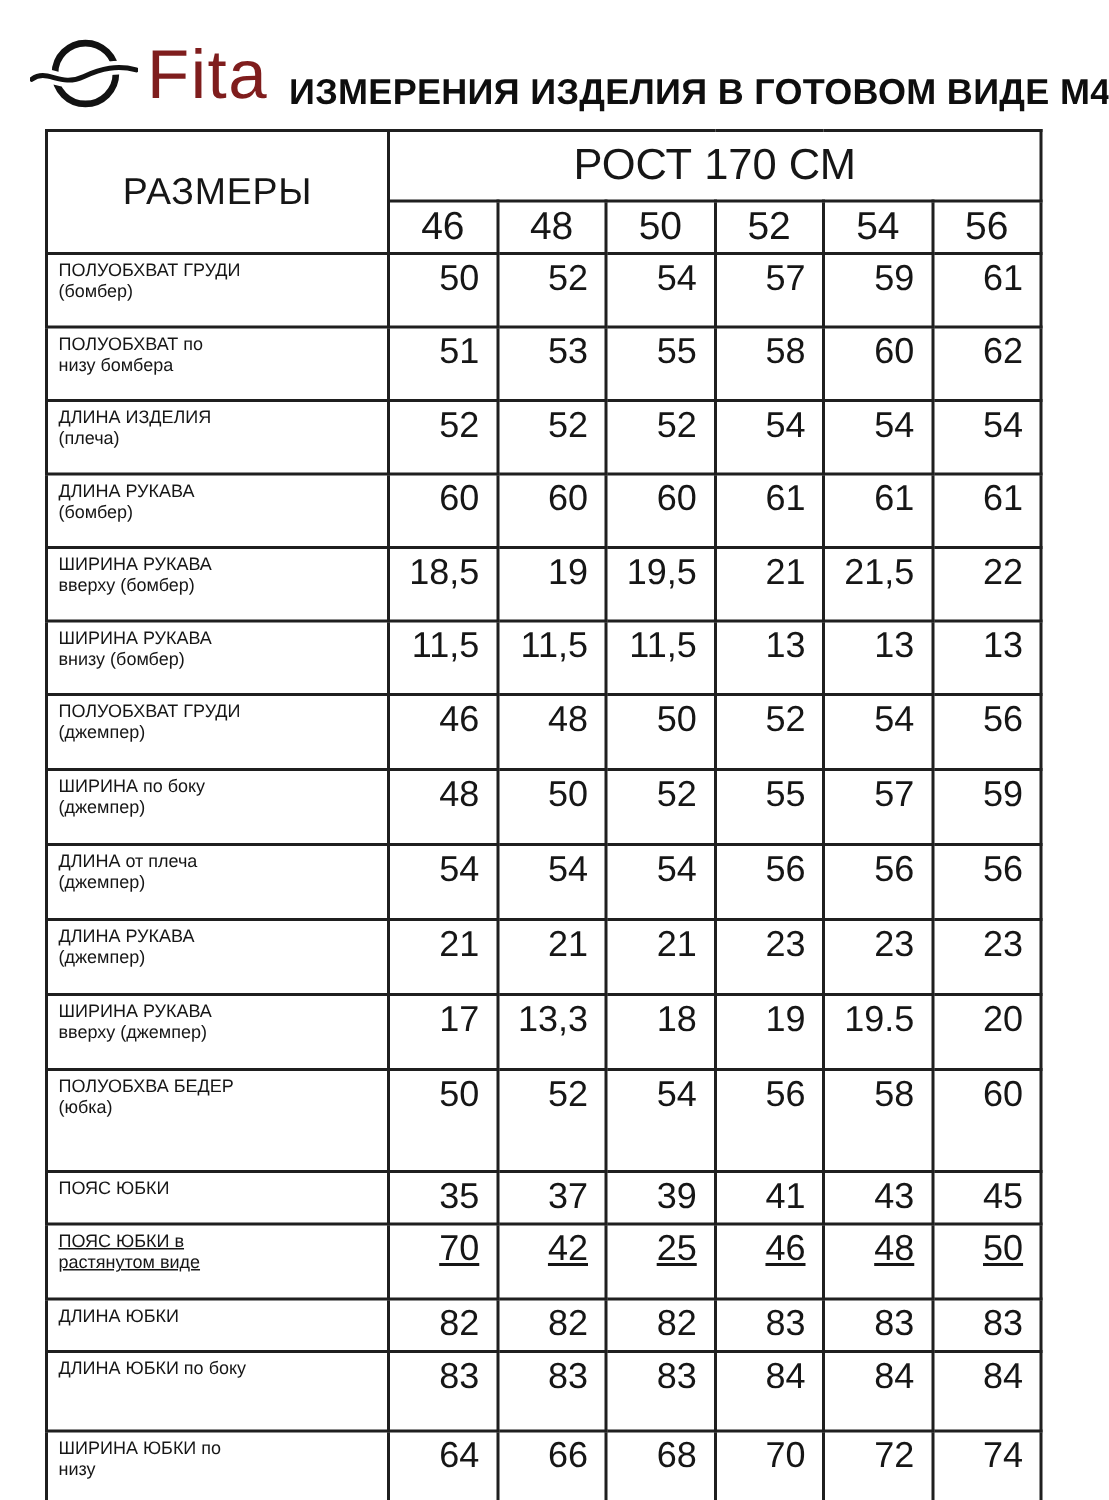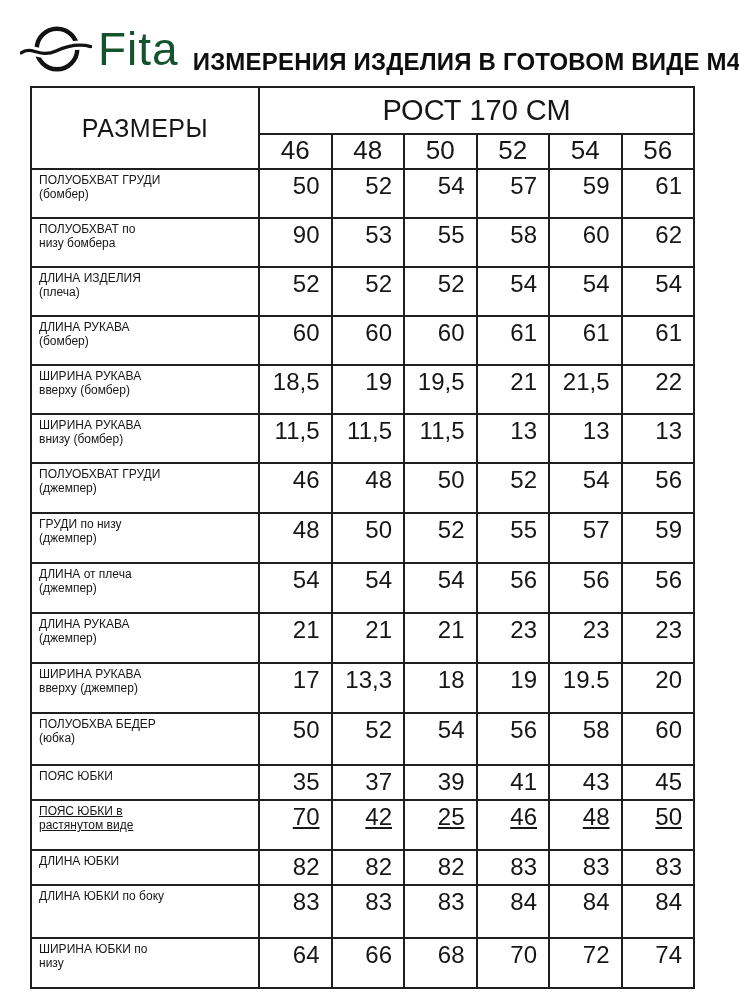--- a/index.html
+++ b/index.html
@@ -28,21 +28,21 @@
     align-items:center;
     flex:0 0 auto;
   }
   .logo svg{display:block;}
   .logo-text{
     font-size:46px;
     font-weight:300;
     letter-spacing:1px;
     line-height:1;
     margin-left:6px;
-    color:#14532d;
+    color:#7f1d1d;
   }
   .title{
     font-size:24px;
     font-weight:bold;
     letter-spacing:0.2px;
     line-height:1.05;
     margin:0 0 4px 14px;
     white-space:nowrap;
     color:#0e0e0e;
   }
@@ -94,21 +94,21 @@
     text-align:right;
     vertical-align:top;
     padding:3px 11px 0 0;
   }
   tbody tr{height:45px;}
   tbody tr:nth-child(7),
   tbody tr:nth-child(8),
   tbody tr:nth-child(9),
   tbody tr:nth-child(10),
   tbody tr:nth-child(11){height:50px;}
-  tbody tr:nth-child(12){height:52px;}
+  tbody tr:nth-child(12){height:68px;}
   tbody tr:nth-child(13){height:28px;}
   tbody tr:nth-child(14){height:50px;text-decoration:underline;}
   tbody tr:nth-child(15){height:29px;}
   tbody tr:nth-child(16){height:53px;}
   tbody tr:nth-child(17){height:48px;}
 </style>
 </head>
 <body>
 
 <div class="page">
@@ -156,21 +156,21 @@
           <td class="val">50</td>
           <td class="val">52</td>
           <td class="val">54</td>
           <td class="val">57</td>
           <td class="val">59</td>
           <td class="val">61</td>
         </tr>
         <tr>
           <td class="label">ПОЛУОБХВАТ по
 низу бомбера</td>
-          <td class="val">90</td>
+          <td class="val">51</td>
           <td class="val">53</td>
           <td class="val">55</td>
           <td class="val">58</td>
           <td class="val">60</td>
           <td class="val">62</td>
         </tr>
         <tr>
           <td class="label">ДЛИНА ИЗДЕЛИЯ
 (плеча)</td>
           <td class="val">52</td>
@@ -214,21 +214,21 @@
           <td class="label">ПОЛУОБХВАТ ГРУДИ
 (джемпер)</td>
           <td class="val">46</td>
           <td class="val">48</td>
           <td class="val">50</td>
           <td class="val">52</td>
           <td class="val">54</td>
           <td class="val">56</td>
         </tr>
         <tr>
-          <td class="label">ГРУДИ по низу
+          <td class="label">ШИРИНА по боку
 (джемпер)</td>
           <td class="val">48</td>
           <td class="val">50</td>
           <td class="val">52</td>
           <td class="val">55</td>
           <td class="val">57</td>
           <td class="val">59</td>
         </tr>
         <tr>
           <td class="label">ДЛИНА от плеча

